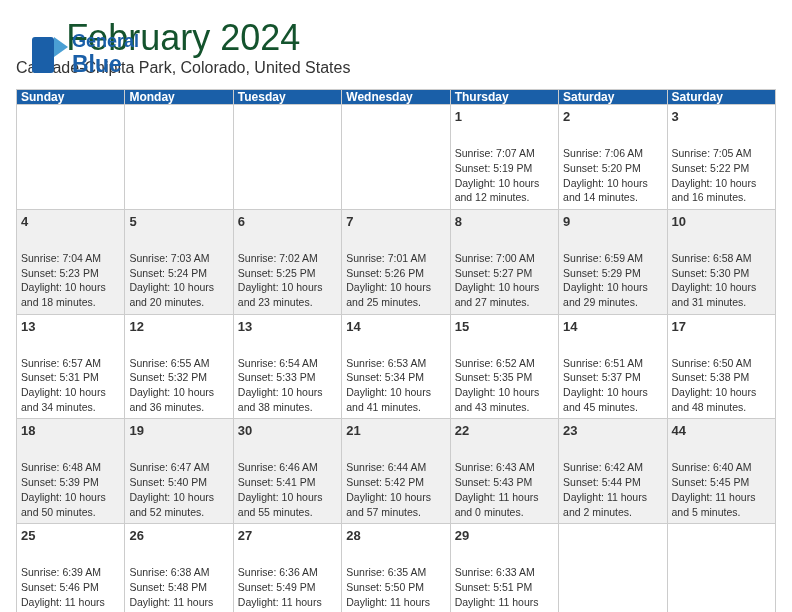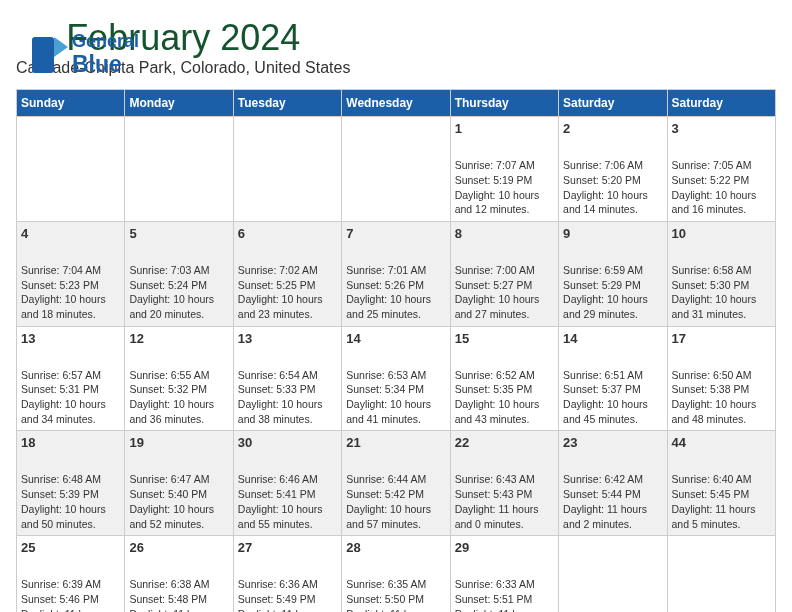--- a/index.html
+++ b/index.html
@@ -37,21 +37,21 @@
       margin-bottom: 8px;
     }
     .calendar-table {
       width: 100%;
       border-collapse: collapse;
       font-size: 11px;
     }
     .calendar-table th {
       background-color: #1a5fa8;
       color: #fff;
-      padding: 6px 4px;
+      padding: 0 4px;
       text-align: left;
       font-size: 12px;
       font-weight: bold;
       border: 1px solid #ccc;
     }
     .calendar-table td {
       border: 1px solid #ccc;
       vertical-align: top;
       padding: 4px;
       width: calc(100% / 7);

